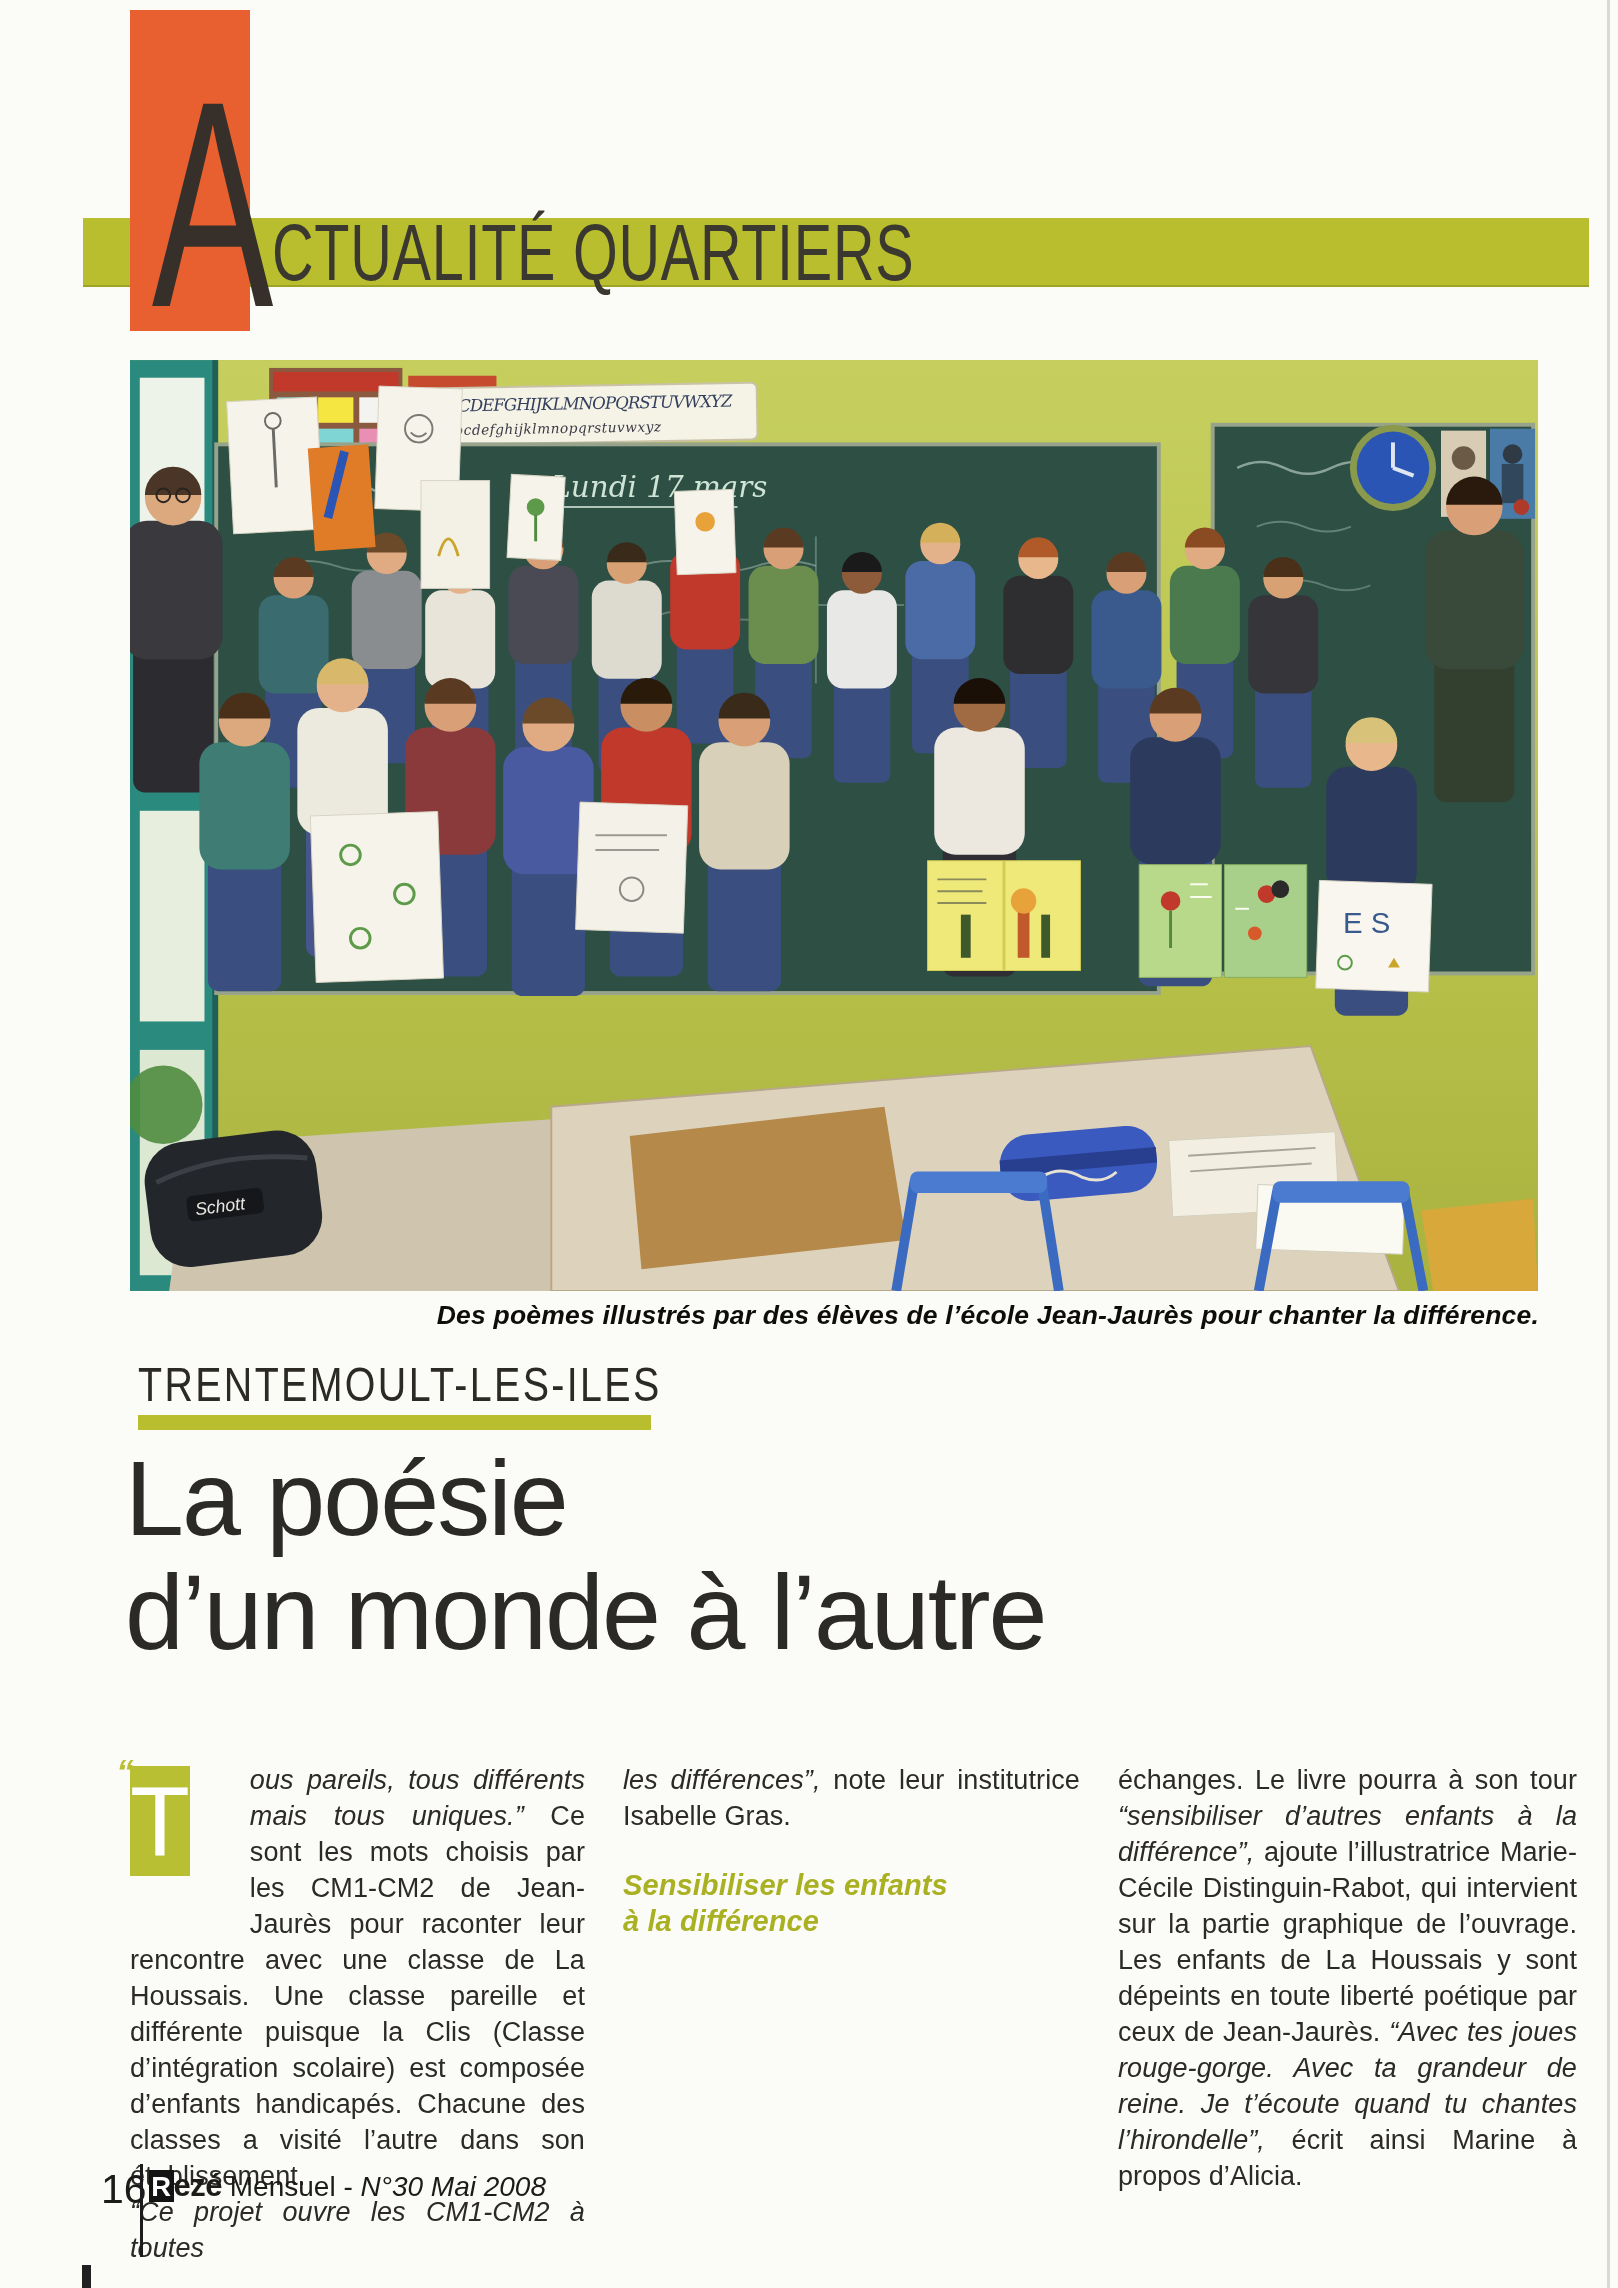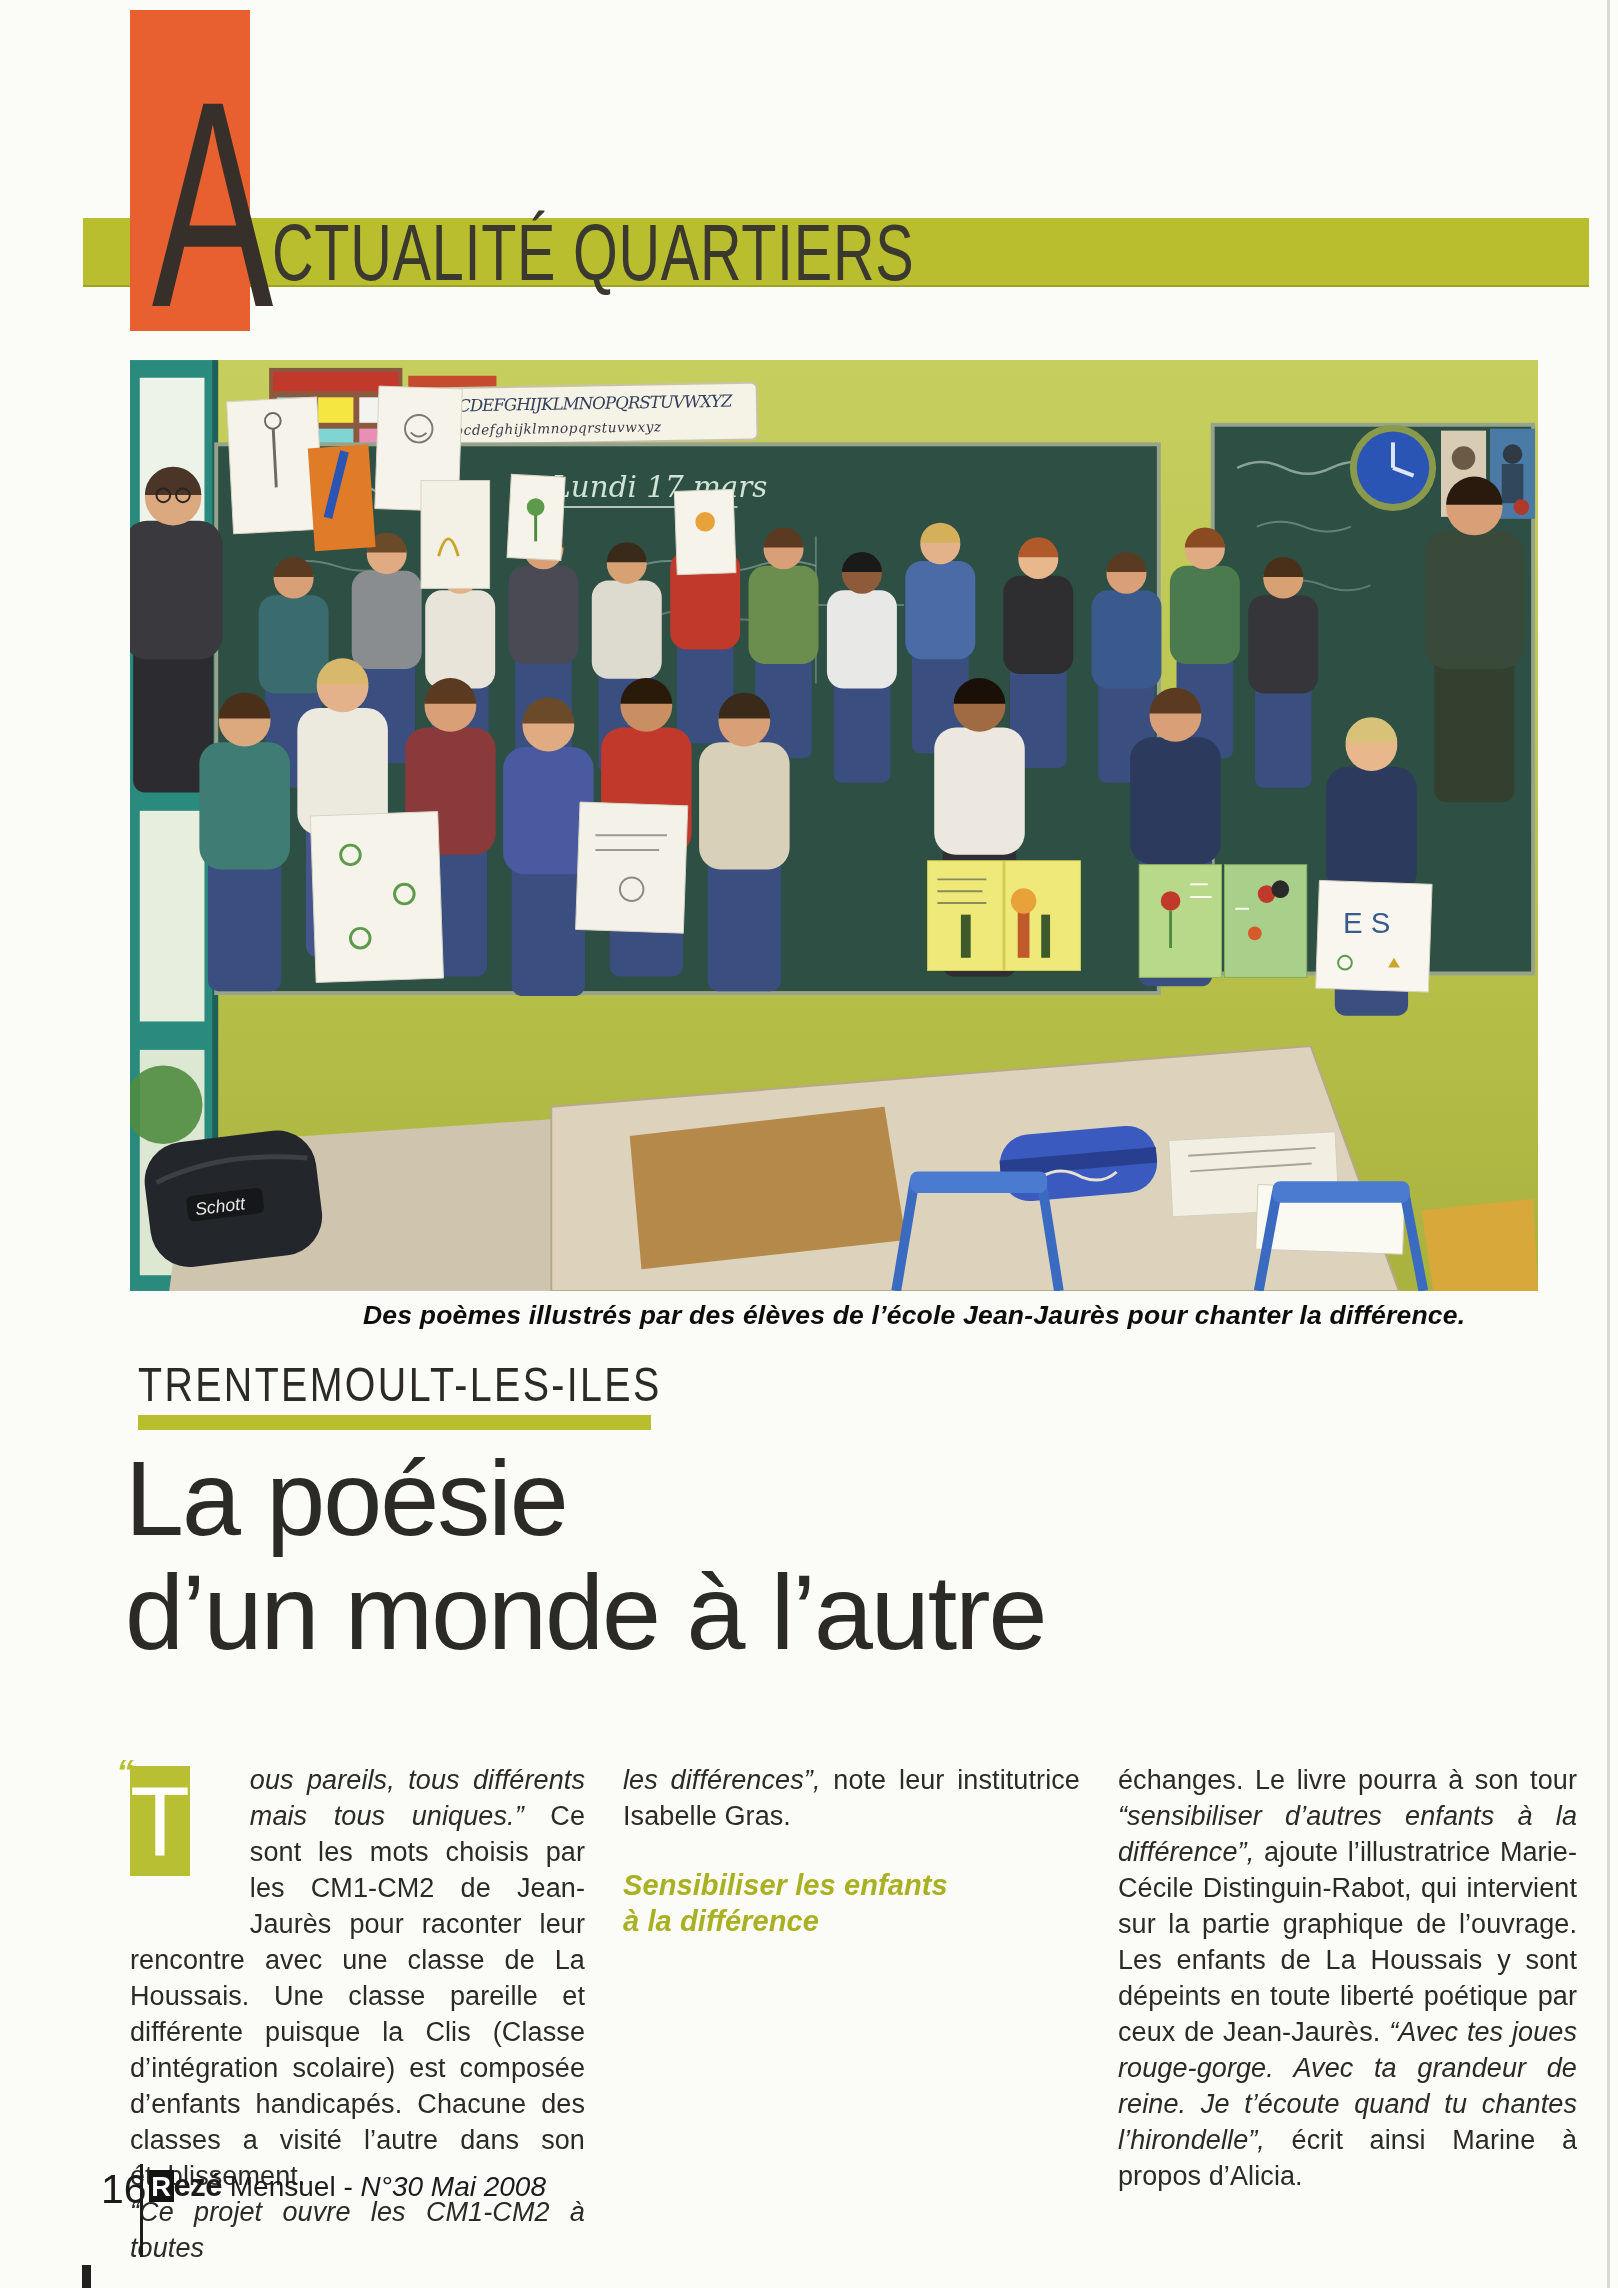--- a/index.html
+++ b/index.html
@@ -15,21 +15,21 @@
          transform:scaleX(0.62);transform-origin:50% 50%;}
   .band-title{position:absolute;left:272px;top:220px;z-index:2;font-size:80px;line-height:65px;
               font-weight:400;color:#3a382f;letter-spacing:1px;white-space:nowrap;
               transform:scaleX(0.72);transform-origin:0 0;}
 
   
   .photo{position:absolute;left:130px;top:360px;width:1408px;height:931px;background:#b8c24a;overflow:hidden;}
   .photo svg{display:block;}
 
   
-  .caption{position:absolute;left:363px;top:1300px;width:1176px;
+  .caption{position:absolute;left:363px;top:1300px;width:1176px;text-align:right;
            font-size:26.5px;font-weight:bold;font-style:italic;color:#0e0d0b;letter-spacing:0.2px;}
 
   
   .region{position:absolute;left:138px;top:1357px;font-size:48px;font-weight:400;color:#2c2a25;
           letter-spacing:2.9px;white-space:nowrap;transform:scaleX(0.82);transform-origin:0 0;}
   .region-bar{position:absolute;left:138px;top:1415px;width:513px;height:14.7px;background:#b9be2f;}
   .headline{position:absolute;left:125px;top:1441px;font-size:106px;line-height:114px;font-weight:400;
             color:#2b2a26;letter-spacing:-2px;white-space:nowrap;}
   .standfirst{position:absolute;left:132px;top:1667px;font-size:30px;line-height:42px;font-weight:bold;
               color:#15130f;letter-spacing:0.2px;}

